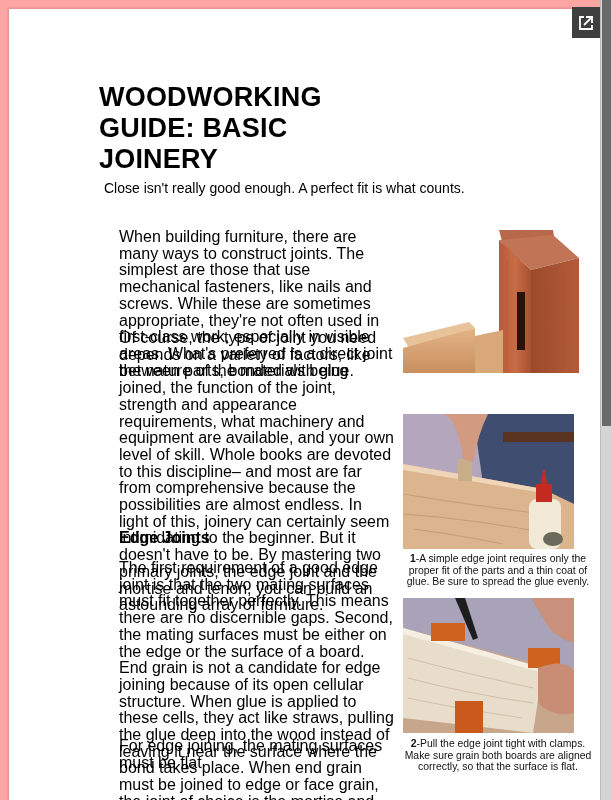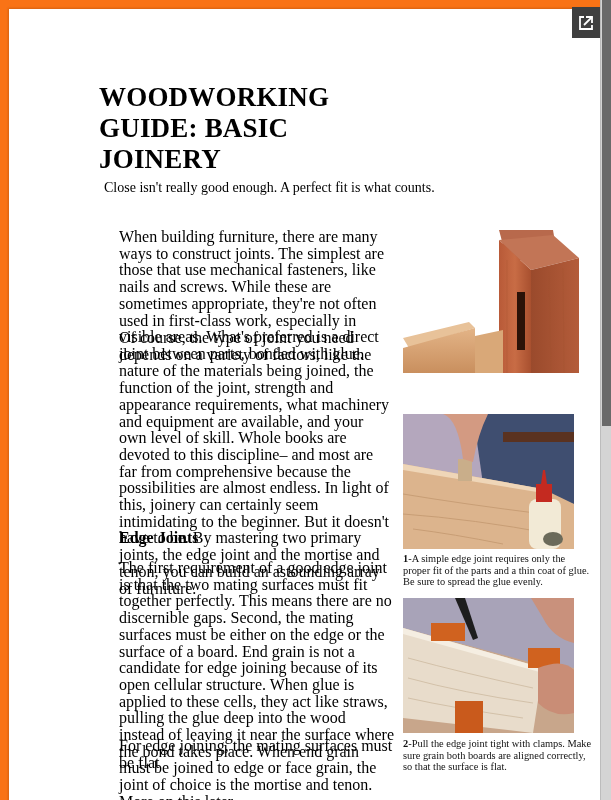--- a/index.html
+++ b/index.html
@@ -1,19 +1,19 @@
 <!DOCTYPE html>
 <html><head>
 <meta charset="utf-8">
 <style>
   * { box-sizing: border-box; margin: 0; padding: 0; }
   html, body { width: 611px; height: 800px; overflow: hidden; background: #cfcfcf; }
   body { position: relative; font-family: "Liberation Sans", sans-serif; color: #000; }
 
-  .viewer { position: absolute; left: 0; top: 0; width: 611px; height: 800px; background: #f97316; font-family: Liberation Serif, serif; }
+  .viewer { position: absolute; left: 0; top: 0; width: 611px; height: 800px; background: #fca5a5; }
   .page {
     position: absolute; left: 9px; top: 9px; width: 591px; height: 800px;
     background: #fff; box-shadow: -1px -1px 2px rgba(0,0,0,0.15);
   }
   .scroll-track { position: absolute; left: 600px; top: 0; width: 11px; height: 800px; background: #d4d4d4; border-left: 1px solid #bcbcbc; }
   .scroll-thumb { position: absolute; left: 602px; top: 0; width: 9px; height: 426px; background: #6a6a6a; }
 
   .open-ext {
     position: absolute; left: 572px; top: 7px; width: 28px; height: 31px;
     background: #3f3f3f; display: flex; align-items: center; justify-content: center;
@@ -30,21 +30,21 @@
   .p2 { top: 330px; }
   .h2 { top: 530px; font-weight: bold; }
   .p3 { top: 560px; }
   .p4 { top: 738px; }
 
   .photo { position: absolute; overflow: hidden; }
   .photo-joint { left: 403px; top: 230px; width: 182px; height: 143px; }
   .photo-glue { left: 403px; top: 414px; width: 171px; height: 135px; }
   .photo-clamp { left: 403px; top: 598px; width: 171px; height: 135px; }
 
-  .caption { position: absolute; left: 403px; width: 190px; font-size: 10.4px; line-height: 11.6px; color: #111; }
+  .caption { position: absolute; left: 403px; width: 190px; font-size: 10.4px; line-height: 11.6px; color: #111; text-align: center; }
   .cap1 { top: 553px; }
   .cap2 { top: 738px; }
   .cap-num { font-weight: bold; }
 </style>
 </head>
 <body>
 
 <div class="viewer">
   <div class="page"></div>
 

